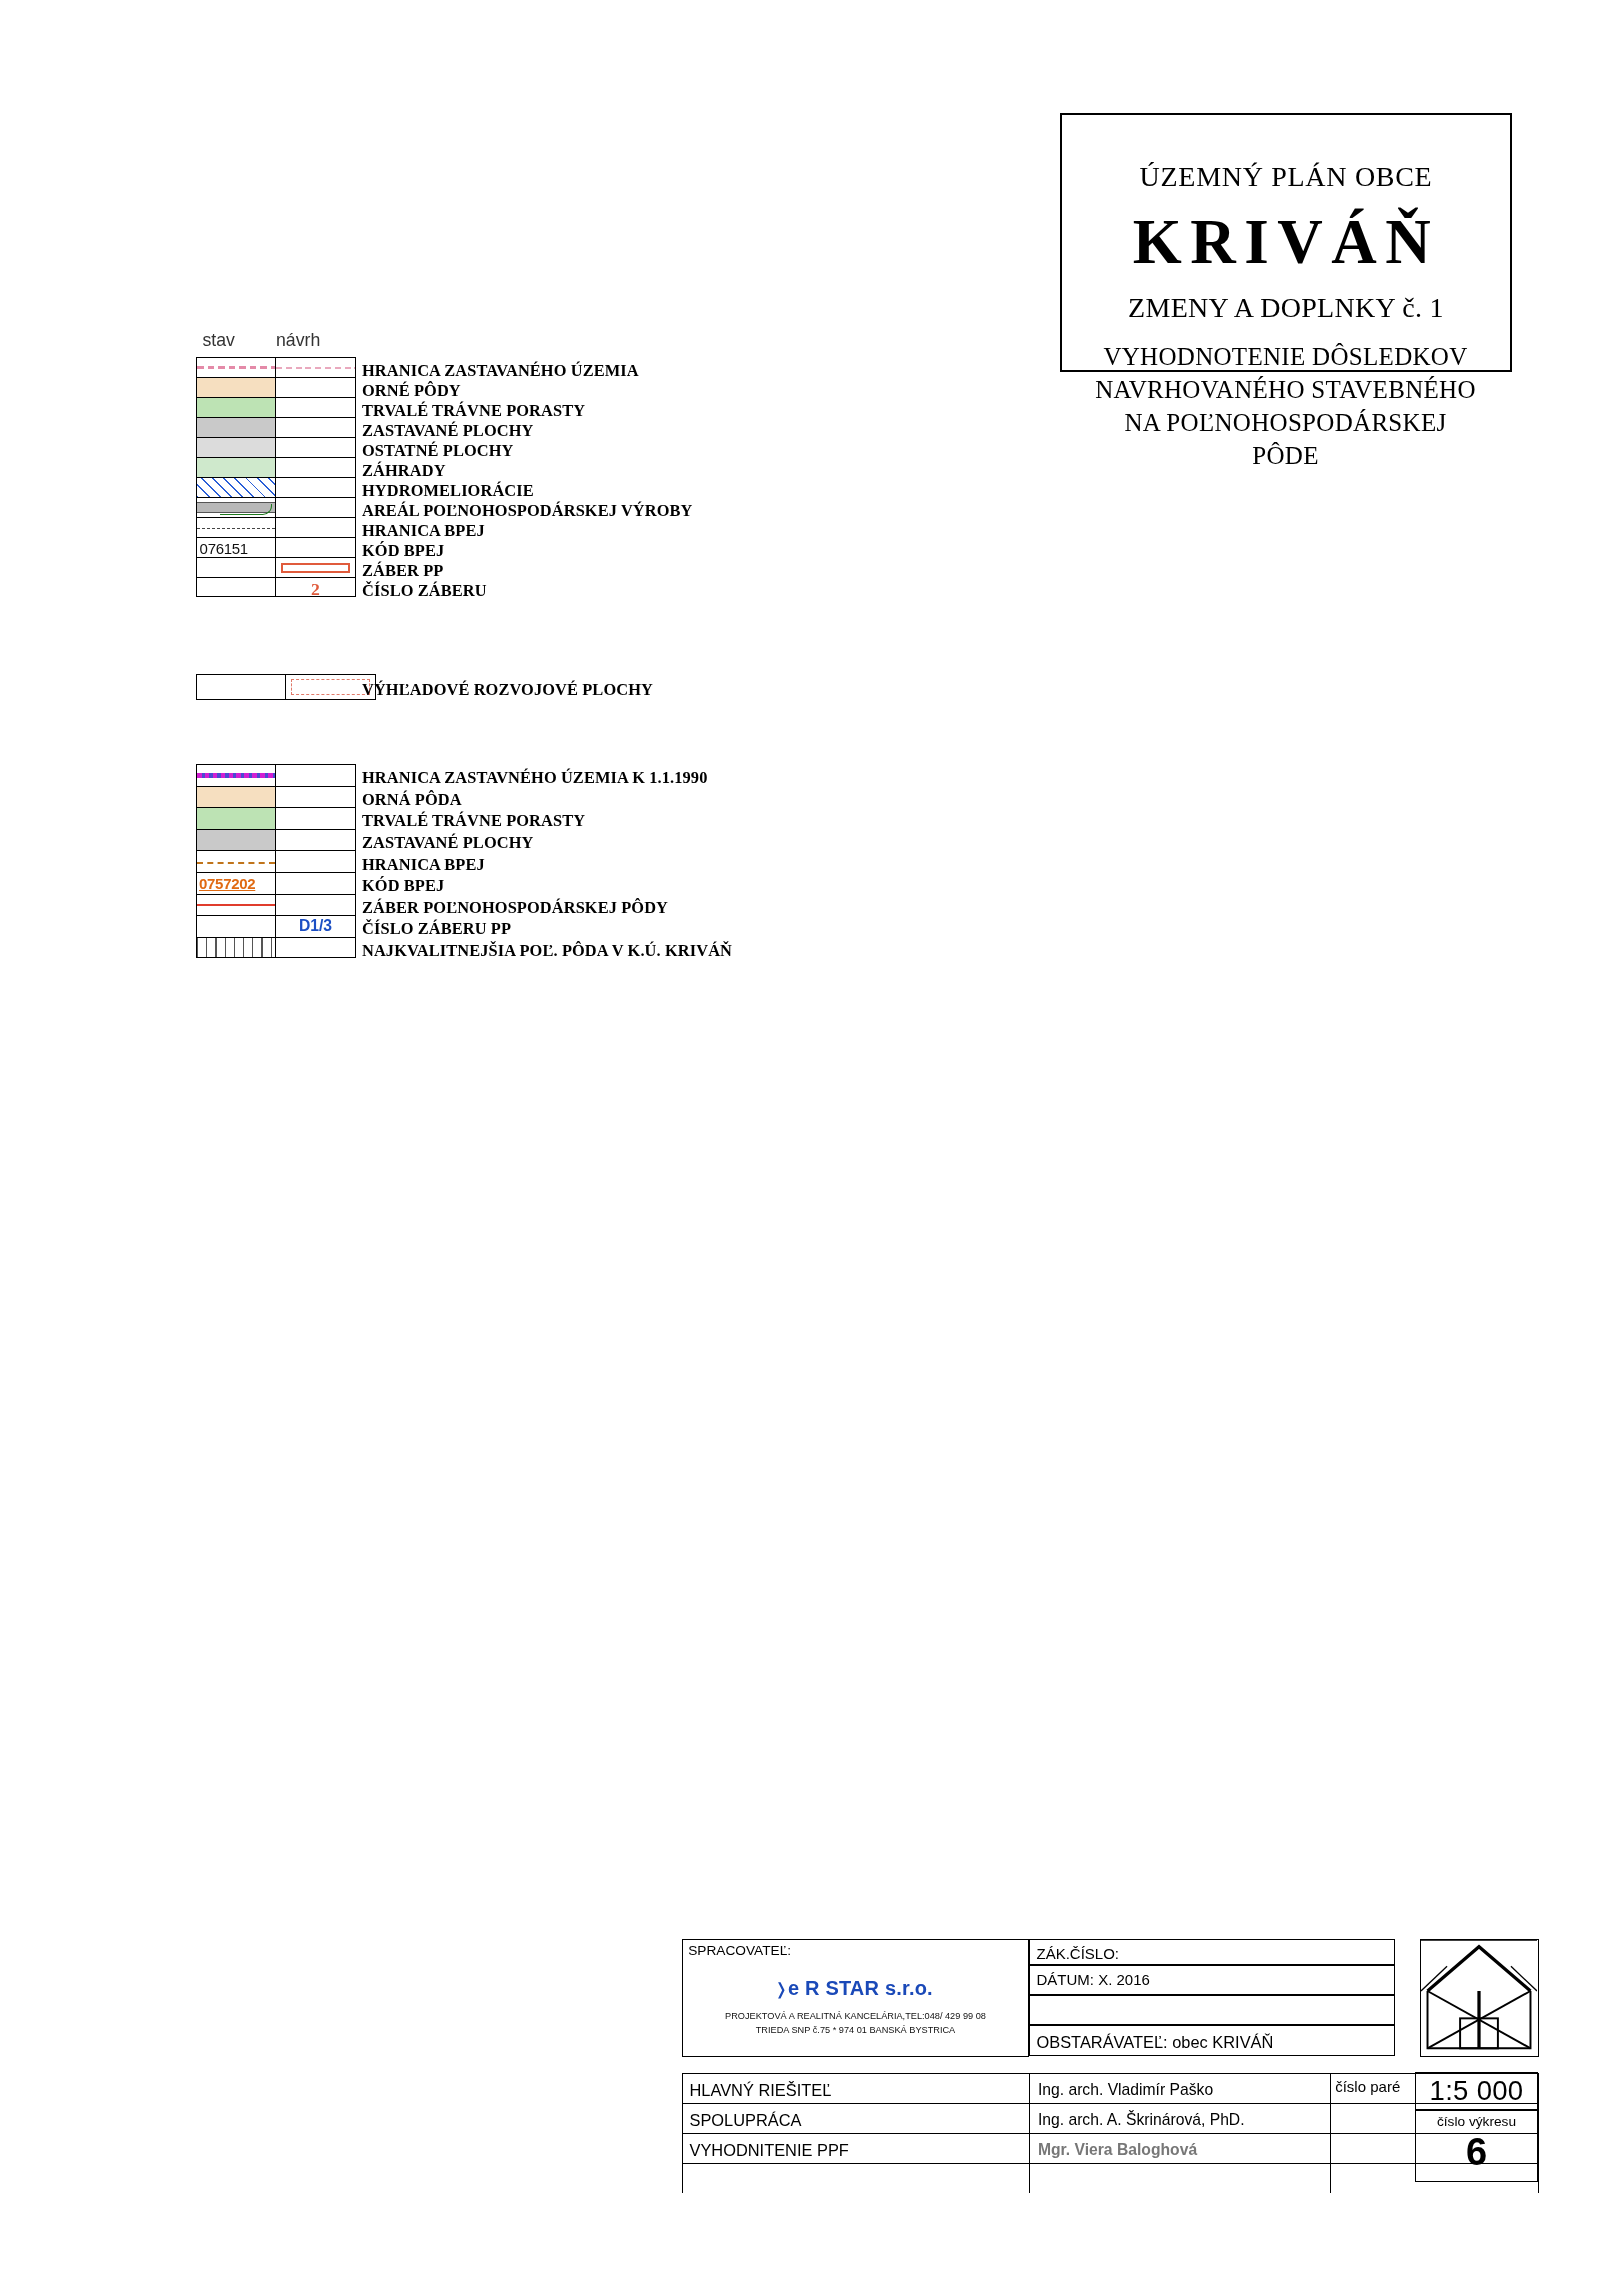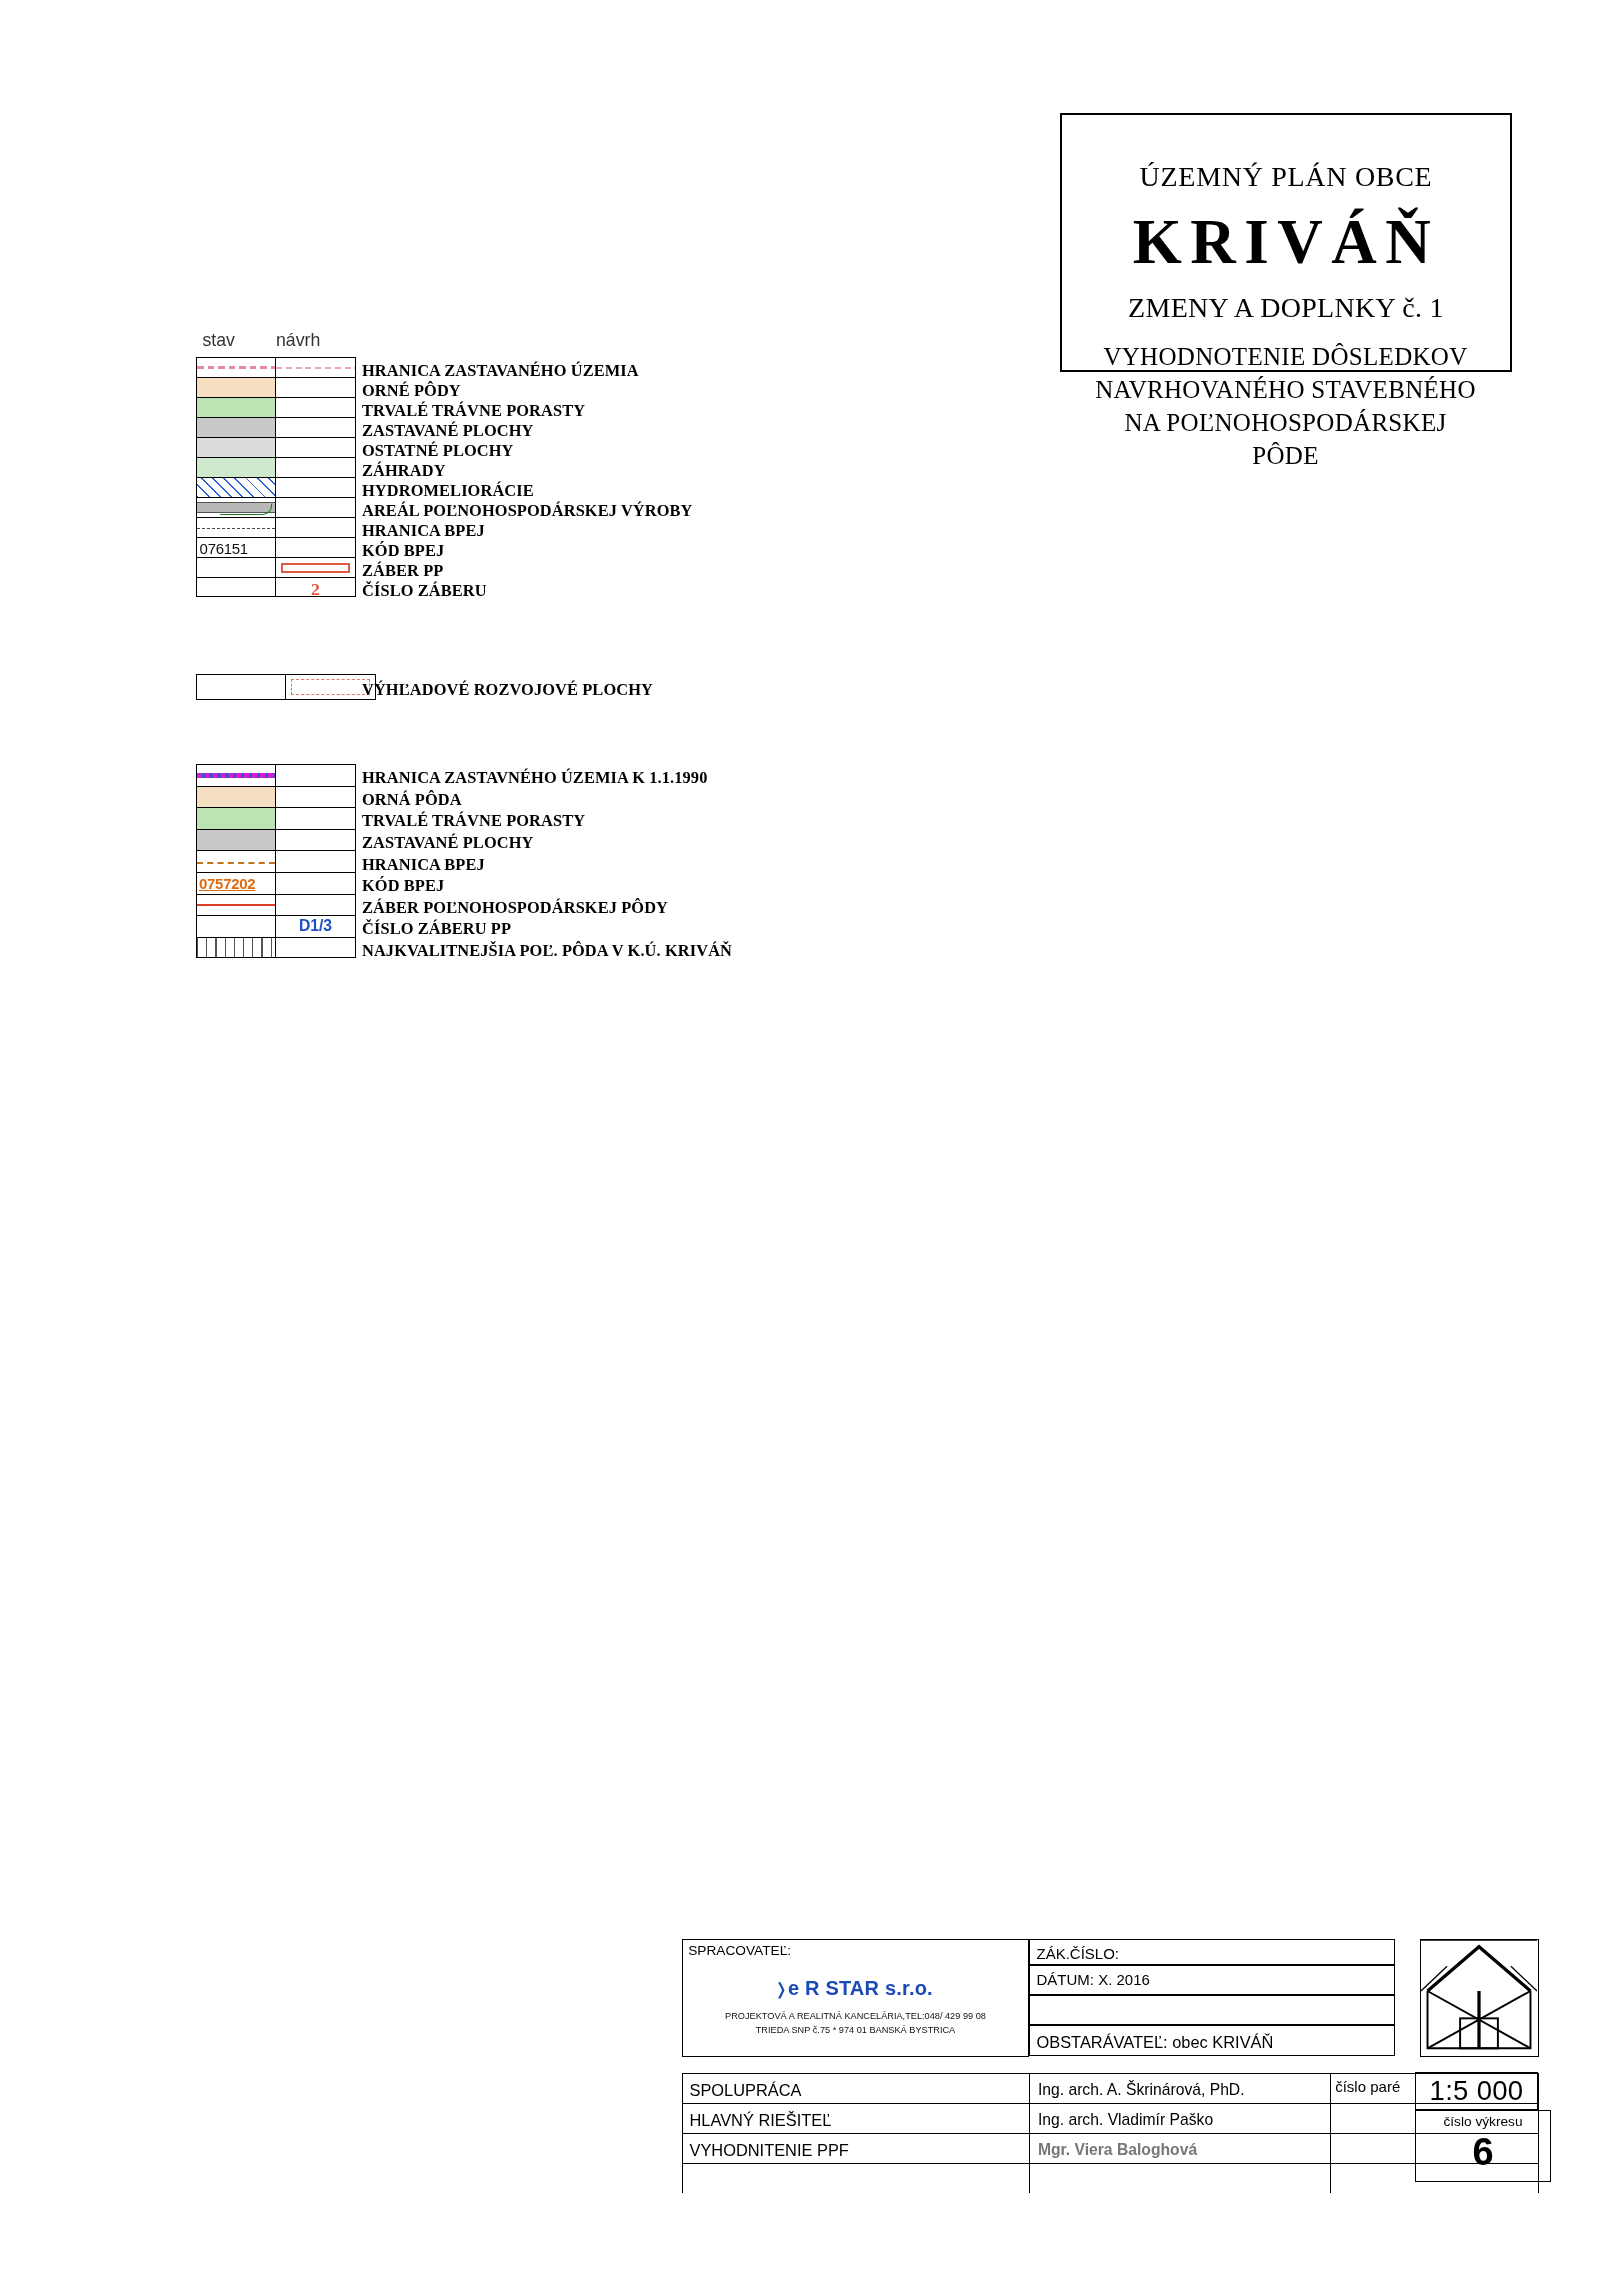--- a/index.html
+++ b/index.html
@@ -300,21 +300,21 @@
   #cislo-pare-cell span {
     position: absolute; left: 5.2px; top: 5.2px; font-size: 15px;
   }
   #scale-cell {
     position: absolute; left: 85px; top: -1.3px; width: 123px; height: 38px;
     border: 1.3px solid #000; box-sizing: border-box;
     display: flex; align-items: center; justify-content: center;
   }
   #scale-cell span { font-size: 27.5px; letter-spacing: 0.3px; }
   #cislo-vykresu-cell {
-    position: absolute; left: 85px; top: 37px; width: 136px; height: 72px;
+    position: absolute; left: 85px; top: 37px; width: 123px; height: 72px;
     border: 1.3px solid #000; box-sizing: border-box;
   }
   #cislo-vykresu-cell .cap {
     position: absolute; left: 0; right: 0; top: 2.6px; text-align: center; font-size: 13.7px;
   }
   #cislo-vykresu-cell .num {
     position: absolute; left: 0; right: 0; top: 19.6px; text-align: center;
     font-size: 38px; font-weight: bold;
   }
 </style>
@@ -565,33 +565,33 @@
       <line x1="138" y1="40" x2="178" y2="78" stroke="#000" stroke-width="2"></line>
       <rect x="60" y="120" width="58" height="46" fill="none" stroke="#000" stroke-width="3"></rect>
     </svg>
   </div>
 </div>
 
 <div id="info-bottom">
 
   <div class="ib-row">
     <div class="ib-c1">
+        <span>HLAVNÝ RIEŠITEĽ</span>
+      </div>
+    <div class="ib-c2">
+        <span>Ing. arch. Vladimír Paško</span>
+      </div>
+  </div>
+
+  <div class="ib-row">
+    <div class="ib-c1">
         <span>SPOLUPRÁCA</span>
       </div>
     <div class="ib-c2">
         <span>Ing. arch. A. Škrinárová, PhD.</span>
-      </div>
-  </div>
-
-  <div class="ib-row">
-    <div class="ib-c1">
-        <span>HLAVNÝ RIEŠITEĽ</span>
-      </div>
-    <div class="ib-c2">
-        <span>Ing. arch. Vladimír Paško</span>
       </div>
   </div>
 
   <div class="ib-row">
     <div class="ib-c1">
         <span>VYHODNITENIE PPF</span>
       </div>
     <div class="ib-c2">
         <span class="gray">Mgr. Viera Baloghová</span>
       </div>

